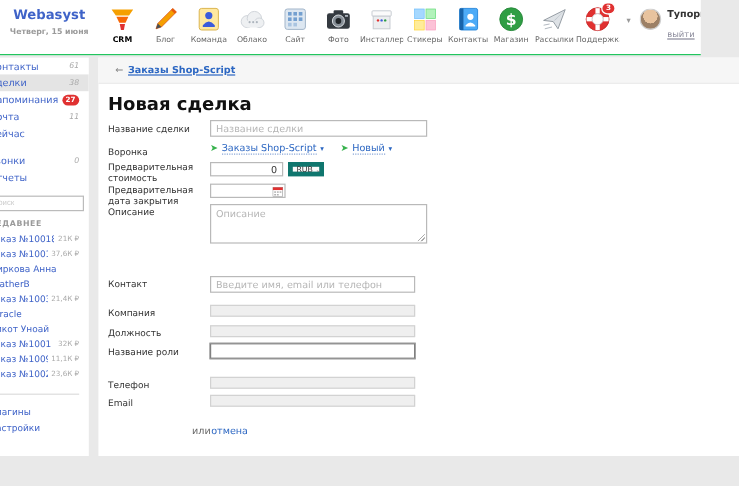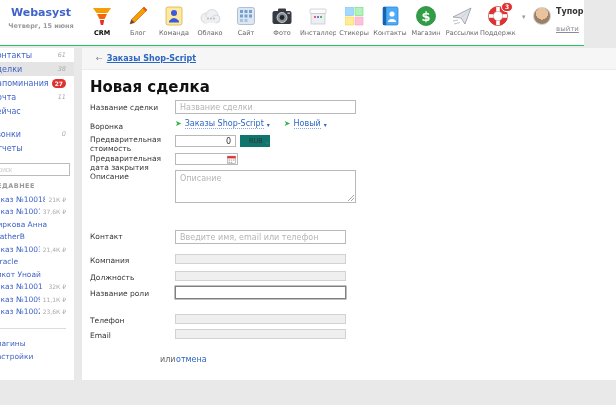--- a/index.html
+++ b/index.html
@@ -57,21 +57,21 @@
   .inp::placeholder{color:#b5b5b5;}
   .inp.disabled{background:#efefef;border-color:#d2d2d2;}
   .txa{resize:none;padding-top:3px;}
   .txa-corner{position:absolute;width:6px;height:6px;background:
     linear-gradient(135deg,transparent 0 50%,#aaa 50% 58%,transparent 58% 72%,#aaa 72% 80%,transparent 80%);}
   .funnel-row{position:absolute;left:93px;display:flex;align-items:center;}
   .stage-ic{color:#37b24d;font-size:8px;margin-right:3px;line-height:8px;}
   .sel-link{font-size:8px;color:#2b66c2;border-bottom:1px dotted #8aa7d8;cursor:pointer;}
   .sel-caret{font-size:6px;color:#2b66c2;margin:0 14px 0 3px;}
   .currency{position:absolute;display:flex;align-items:center;justify-content:space-between;box-sizing:border-box;
-    border:6px solid #0f766e;background:#fbfbfb;padding:0 3px;font-size:6.5px;color:#333;cursor:pointer;}
+    border:4px solid #0f766e;background:#fbfbfb;padding:0 3px;font-size:6.5px;color:#333;cursor:pointer;}
   .currency .car{font-size:6px;color:#777;margin-left:2px;}
   .cal-ic{position:absolute;cursor:pointer;}
   .btn-create{position:absolute;left:8px;top:302px;height:17px;padding:0 13px;background:#fff;border:2px solid #74b816;
     border-radius:10px;font-size:8px;font-weight:bold;color:#333;cursor:pointer;font-family:inherit;}
   .or-txt{position:absolute;left:78px;top:307px;font-size:8px;color:#666;}
   .cancel-link{position:absolute;left:94px;top:307px;font-size:8px;color:#2b66c2;cursor:pointer;}
 </style>
 </head>
 <body>
 

